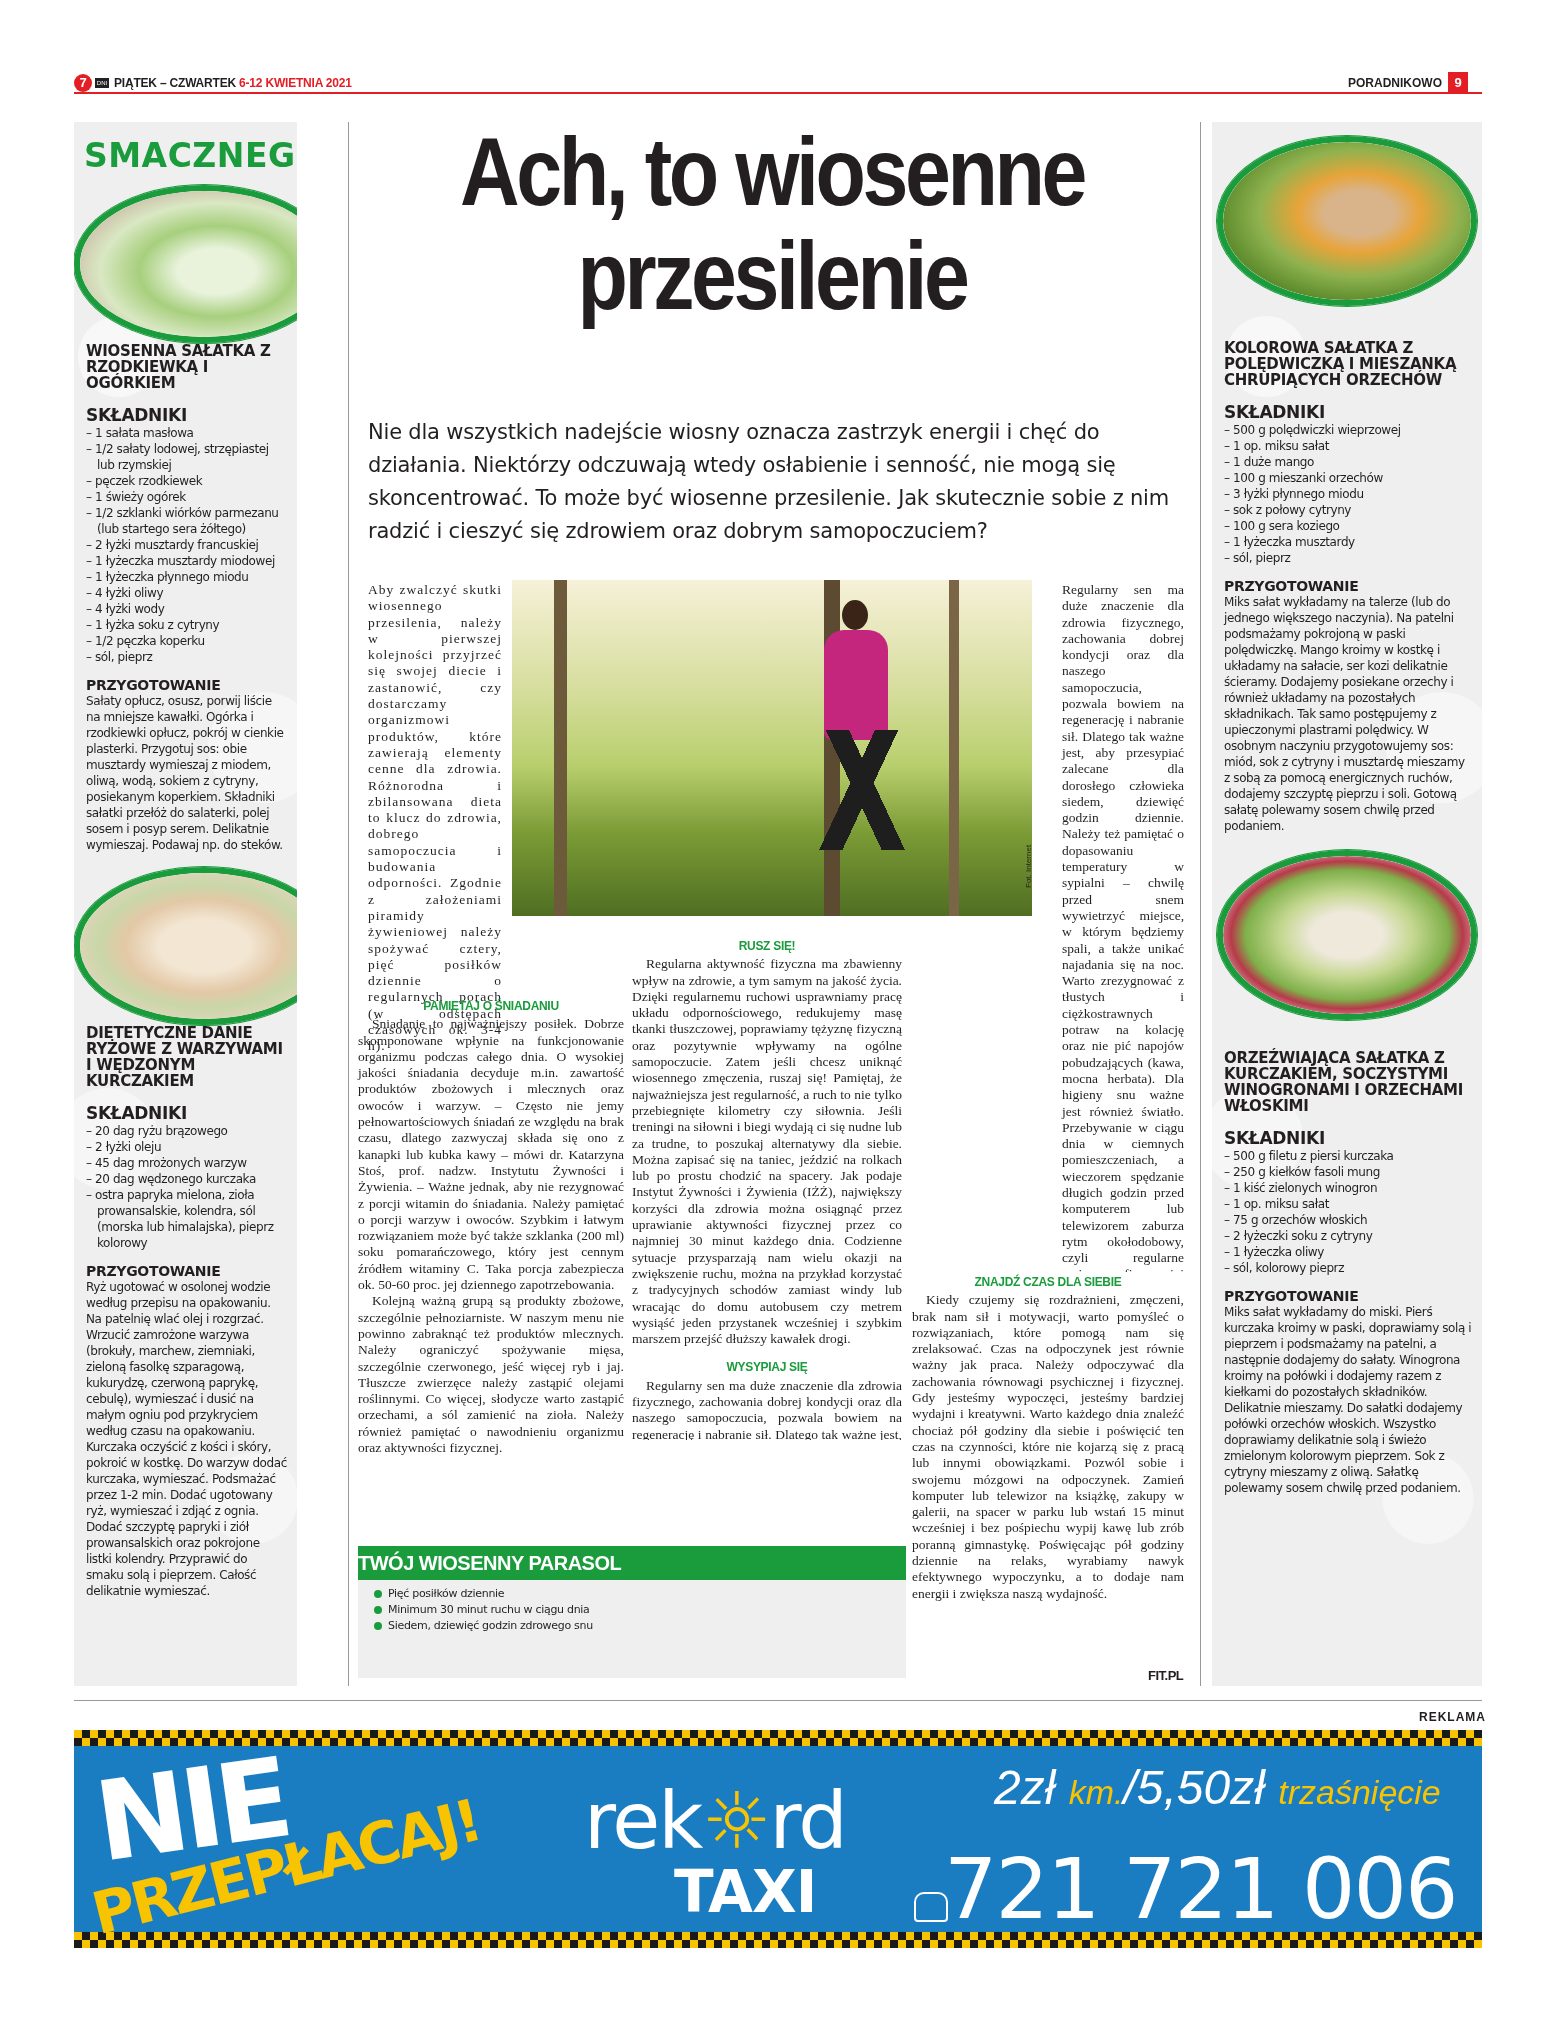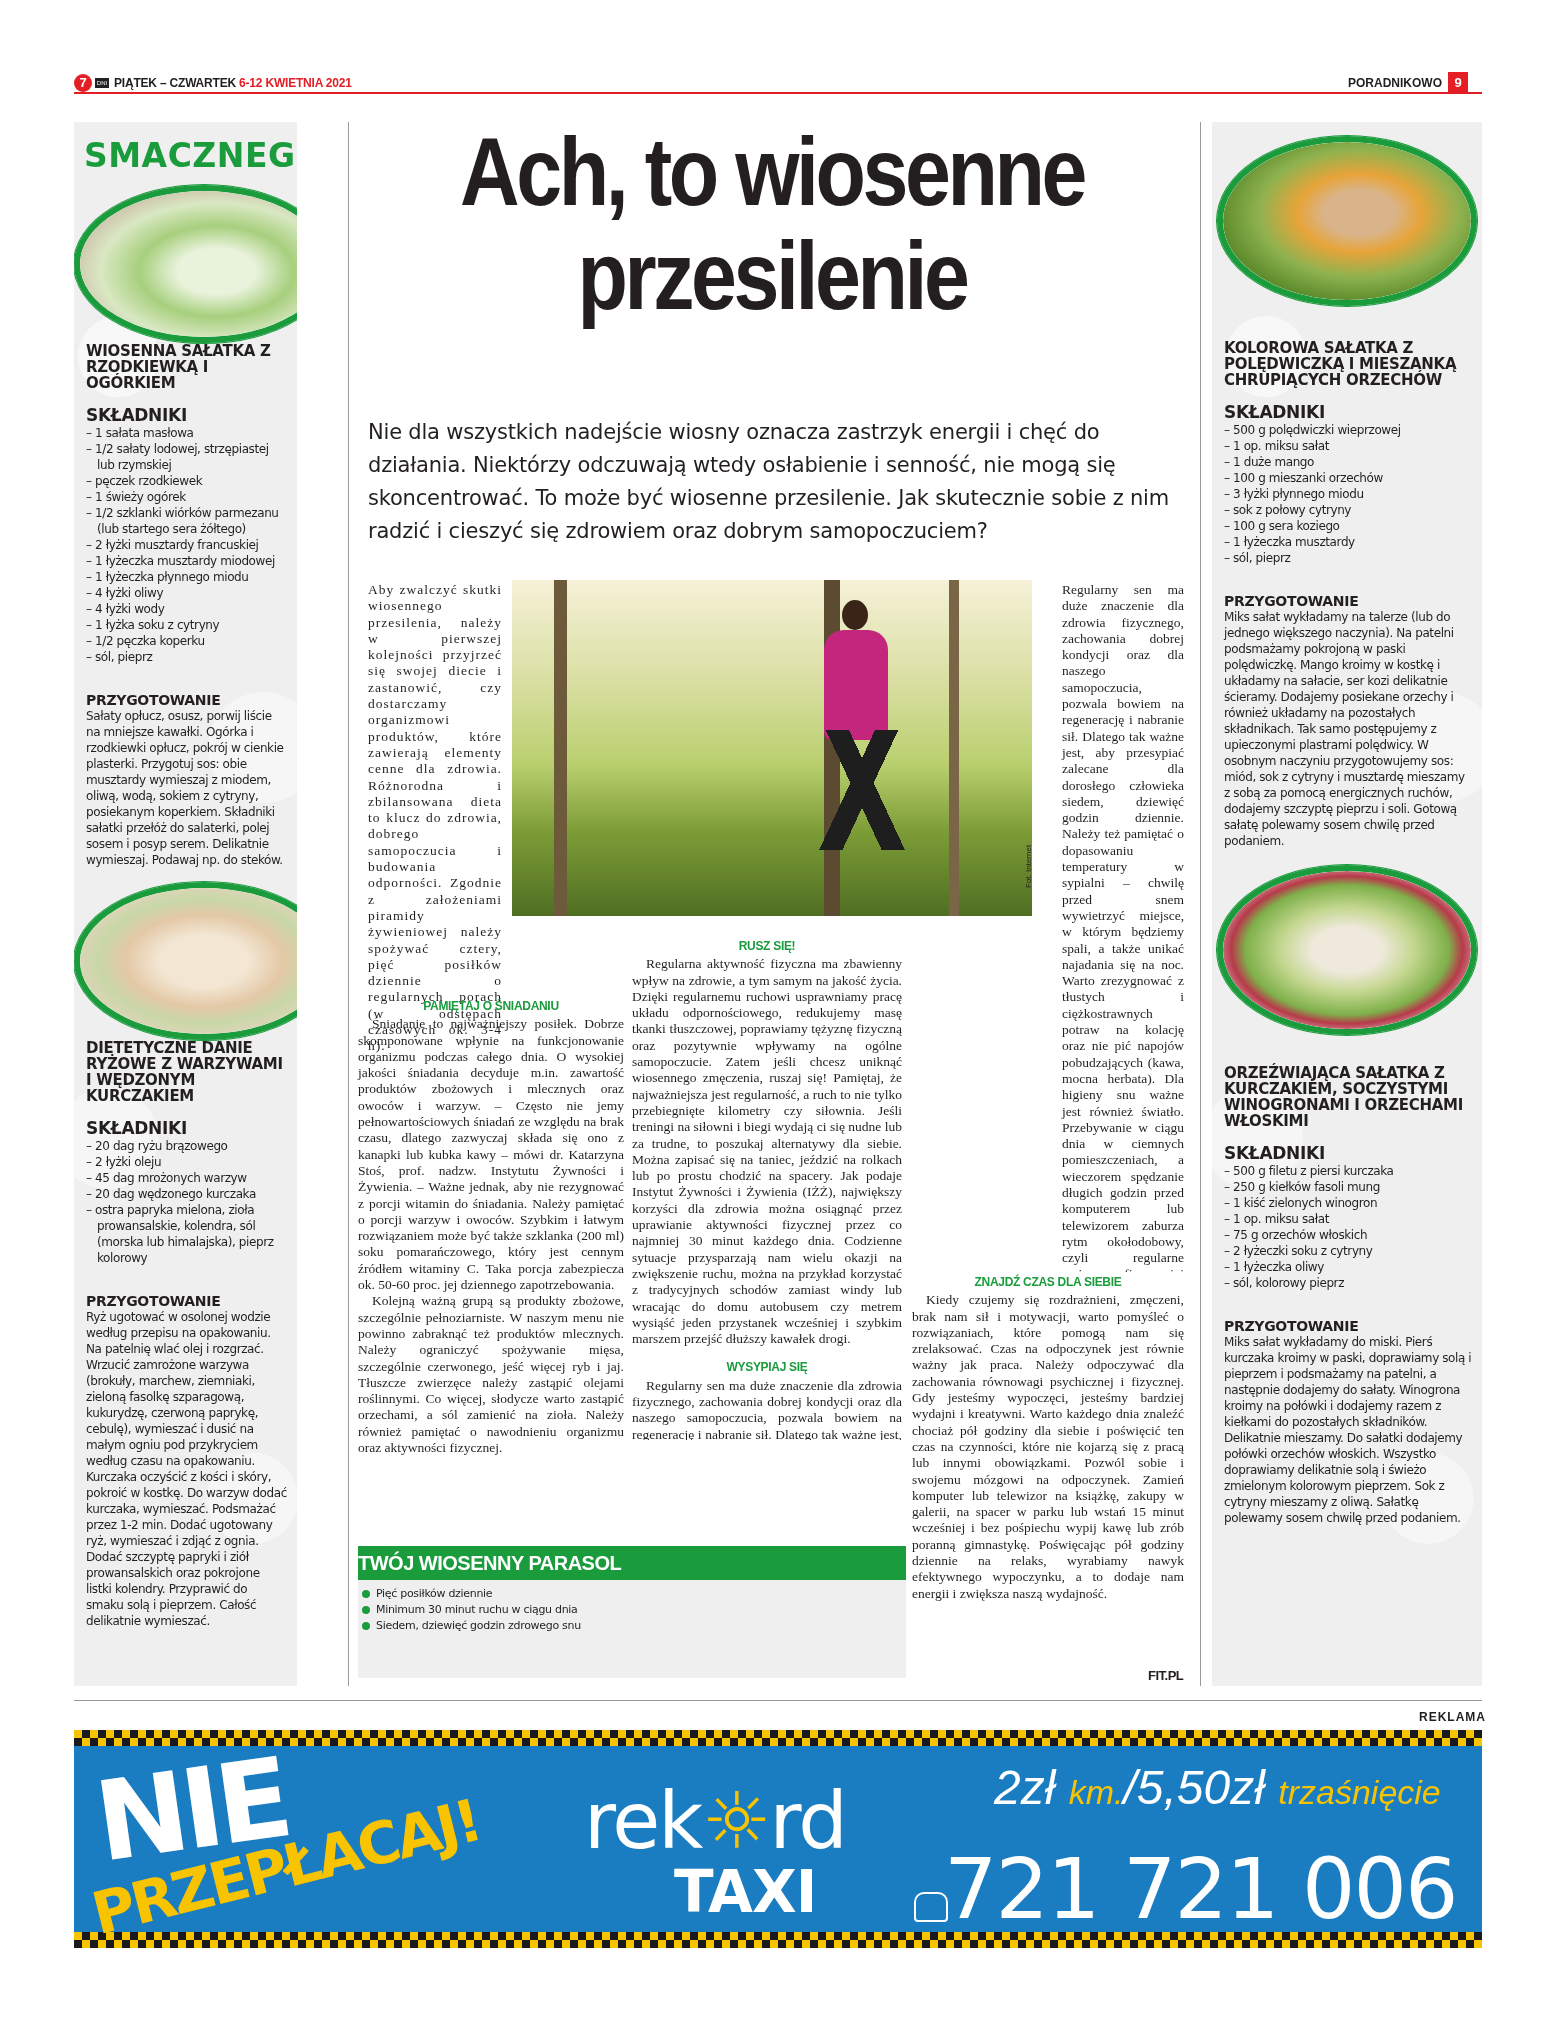--- a/index.html
+++ b/index.html
@@ -20,21 +20,21 @@
 radial-gradient(circle at 85% 40%,rgba(255,255,255,.45) 0 55px,transparent 56px),
 radial-gradient(circle at 15% 65%,rgba(255,255,255,.45) 0 50px,transparent 51px),
 radial-gradient(circle at 80% 88%,rgba(255,255,255,.45) 0 45px,transparent 46px)}
 .side > *{position:relative}
 .smacz{font-family:"DejaVu Sans",sans-serif;font-weight:bold;color:#1a9b3c;font-size:33px;letter-spacing:0.5px;padding:14px 0 0 10px}
 .oval{margin:0 auto;width:260px;height:158px;border-radius:50%;border:6px solid #1a9b3c;box-shadow:0 0 0 3px #fff inset,0 0 0 1px #1a9b3c;overflow:hidden}
 .oval .photo{width:100%;height:100%;border-radius:50%}
 .rec{padding:0 10px 0 12px;font-family:"DejaVu Sans",sans-serif}
 .rec h3{font-size:15px;line-height:16px;font-weight:bold;text-transform:uppercase;letter-spacing:-0.3px;}
 .rec h4{font-size:17px;font-weight:bold;margin-top:14px;letter-spacing:-0.3px}
-.rec h5{font-size:14px;font-weight:bold;margin-top:27px;letter-spacing:-0.3px}
+.rec h5{font-size:14px;font-weight:bold;margin-top:12px;letter-spacing:-0.3px}
 .rec ul{list-style:none;font-size:12px;line-height:16px;letter-spacing:-0.4px}
 .rec ul li{padding-left:11px;text-indent:-11px}
 .rec ul li::before{content:"– "}
 .rec p{font-size:12px;line-height:16px;letter-spacing:-0.4px}
 
 .title{position:absolute;left:352px;top:120px;width:840px;text-align:center;font-family:"Liberation Sans",sans-serif;font-weight:bold;font-size:96px;line-height:104px;letter-spacing:-4px;transform:scaleX(0.86);transform-origin:center top;color:#231f20}
 .lead{position:absolute;left:368px;top:416px;width:810px;font-family:"DejaVu Sans",sans-serif;font-size:21px;line-height:33px;color:#231f20;letter-spacing:-0.2px}
 
 .col{position:absolute;font-family:"Liberation Serif",serif;font-size:13.5px;line-height:16.3px;text-align:justify;color:#231f20;hyphens:auto}
 .col p{text-indent:14px}
@@ -44,21 +44,21 @@
 background:
 linear-gradient(90deg,transparent 0 8%,#6d5a3a 8% 10.5%,transparent 10.5% 60%,#5c4a31 60% 63%,transparent 63% 84%,#7a6646 84% 86%,transparent 86%),
 linear-gradient(180deg,#f6f1d8 0%,#d9dfa2 30%,#b9cf6e 55%,#7c9c36 75%,#4f6e22 100%)}
 .runner-head{position:absolute;left:330px;top:20px;width:26px;height:30px;border-radius:50%;background:#3a2418}
 .runner-body{position:absolute;left:312px;top:50px;width:64px;height:110px;border-radius:20px 20px 8px 8px;background:#c4257d}
 .runner-legs{position:absolute;left:300px;top:150px;width:110px;height:120px;background:linear-gradient(115deg,transparent 0 38%,#1e1e1e 38% 52%,transparent 52%),linear-gradient(65deg,transparent 0 42%,#1e1e1e 42% 56%,transparent 56%)}
 .credit{position:absolute;left:1024px;top:888px;font-size:8px;transform:rotate(-90deg);transform-origin:left top;font-family:"Liberation Sans",sans-serif;white-space:nowrap}
 
 .parasol{position:absolute;left:358px;top:1546px;width:548px;height:132px;background:#efefef}
 .parasol-h{background:#1a9b3c;color:#fff;text-align:left;font-family:"Liberation Sans",sans-serif;font-weight:bold;font-size:20px;height:34px;line-height:34px;letter-spacing:-0.5px;transform-origin:center}
-.parasol ul{list-style:none;padding:6px 10px 0 4px;font-family:"DejaVu Sans",sans-serif;font-size:11px;line-height:16px;letter-spacing:-0.3px}
+.parasol ul{list-style:none;padding:6px 10px 0 16px;font-family:"DejaVu Sans",sans-serif;font-size:11px;line-height:16px;letter-spacing:-0.3px}
 .parasol li{position:relative;padding-left:14px}
 .parasol li::before{content:"";position:absolute;left:0;top:4px;width:8px;height:8px;border-radius:50%;background:#1a9b3c}
 .fit{position:absolute;left:1148px;top:1668px;font-weight:bold;font-size:13px;font-family:"Liberation Sans",sans-serif;letter-spacing:-0.5px}
 .vrule{position:absolute;width:1px;background:#999}
 .hrule{position:absolute;height:1px;background:#999}
 .reklama{position:absolute;right:72px;top:1710px;font-weight:bold;font-size:12px;letter-spacing:1px}
 
 .ad{position:absolute;left:74px;top:1730px;width:1408px;height:218px;background:#1a7cc1;overflow:hidden}
 .checker{position:absolute;left:0;width:100%;height:16px;background-color:#f8c300;
 background-image:linear-gradient(45deg,#1a1a1a 25%,transparent 25%,transparent 75%,#1a1a1a 75%),linear-gradient(45deg,#1a1a1a 25%,transparent 25%,transparent 75%,#1a1a1a 75%);

